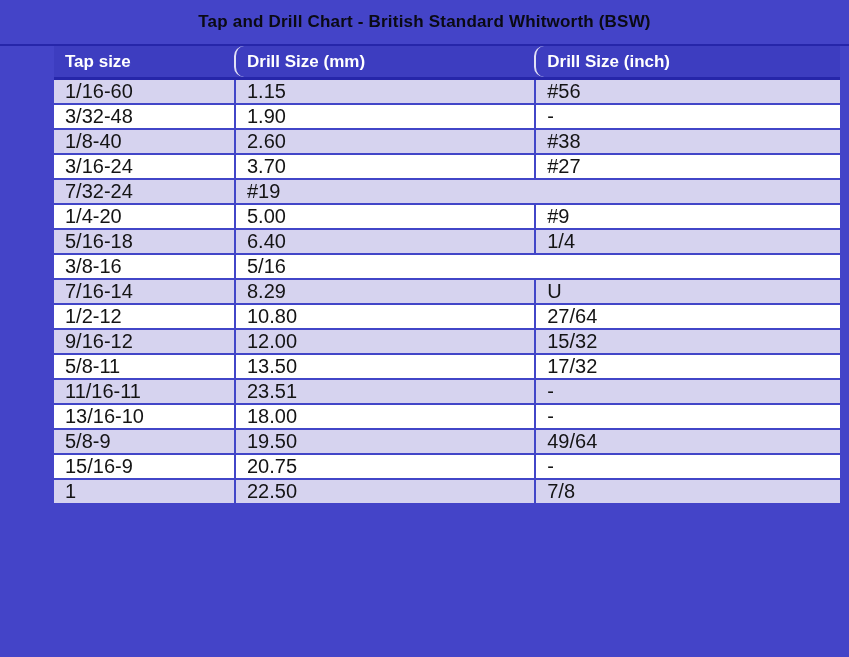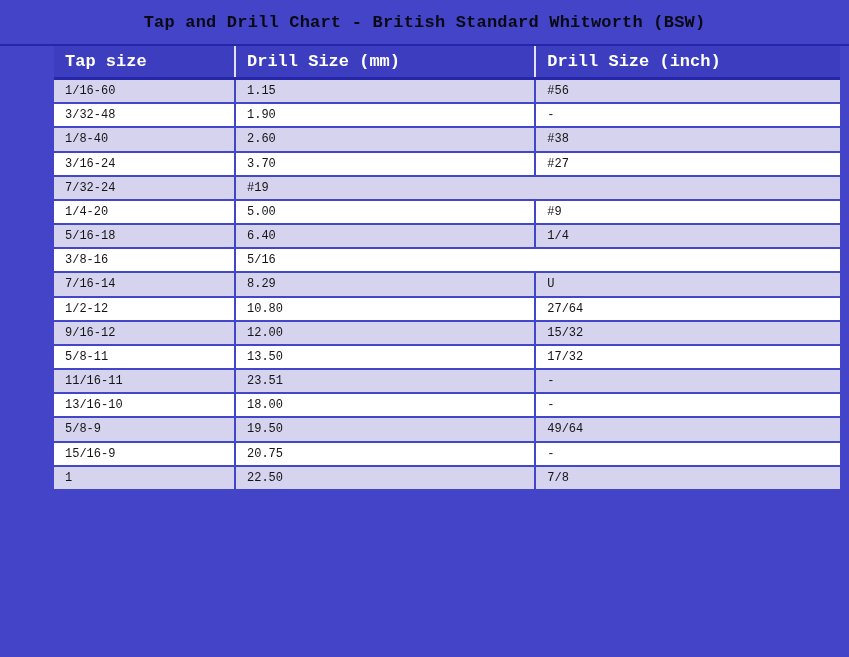--- a/index.html
+++ b/index.html
@@ -20,21 +20,20 @@
     font-family: "Liberation Sans", "DejaVu Sans", sans-serif;
     background: var(--frame-blue);
     overflow: hidden;
   }
   .frame {
     width: 849px;
     height: 499px;
     background: var(--frame-blue);
     display: flex;
     flex-direction: column;
-    font-family: Liberation Mono, monospace;
   }
   .title-bar {
     flex: none;
     height: 46px;
     display: flex;
     align-items: center;
     justify-content: center;
     border-bottom: 2px solid var(--dark-line);
     color: var(--title-text);
     font-size: 17px;
@@ -69,30 +68,31 @@
   .c1 { width: 22.9%; }
   .c2 { width: 38.2%; }
   .c3 { flex: 1; }
   .header-row .cell {
     color: var(--header-text);
     font-size: 17px;
     font-weight: bold;
   }
   .header-row .c2, .header-row .c3 {
     border-left: 2px solid var(--header-sep);
+    border-radius: 10px;
   }
   .table-body {
     flex: 1;
     display: flex;
     flex-direction: column;
     min-height: 0;
   }
   .table-body .row {
     flex: 1;
-    font-size: 12px;
+    font-size: 20px;
     color: var(--body-text);
     justify-content: center;
   }
   .table-body .row + .row {
     border-top: 2px solid var(--sep-blue);
   }
   .table-body .row:nth-child(odd) { background: var(--row-lavender); }
   .table-body .row:nth-child(even) { background: var(--row-white); }
   .table-body .c2, .table-body .c3 {
     border-left: 2px solid var(--sep-blue);

